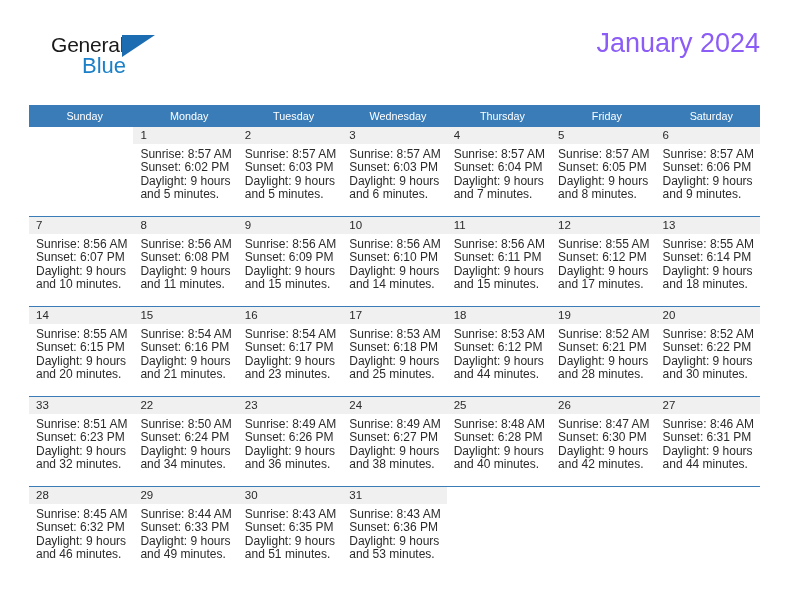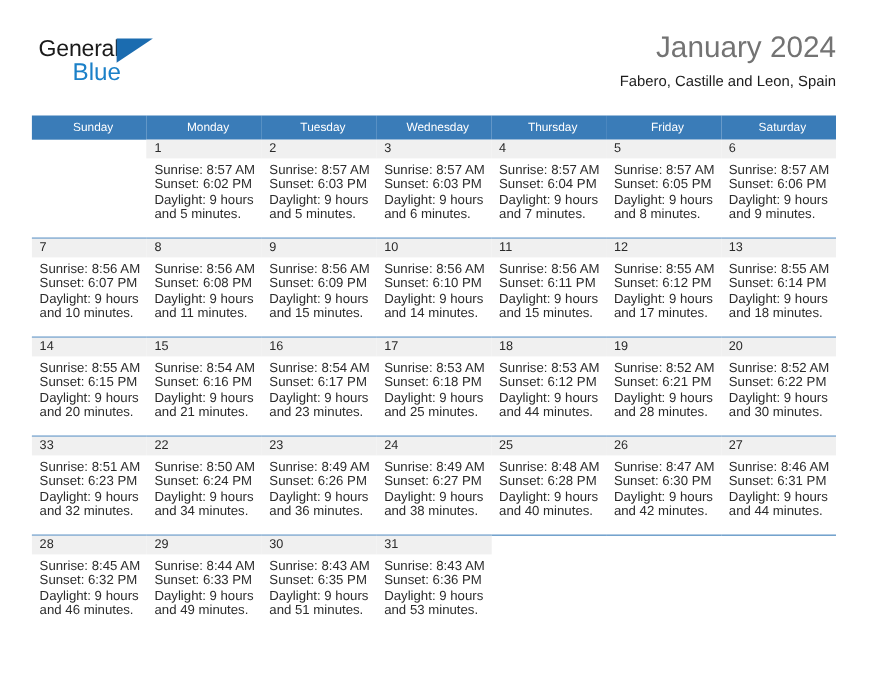--- a/index.html
+++ b/index.html
@@ -25,21 +25,21 @@
   
   .header {
     position: absolute;
     left: 29px;
     top: 28px;
     width: 731px;
     height: 70px;
   }
   .logo {
     position: absolute;
-    left: 6px;
+    left: 22px;
     top: 6px;
     width: 130px;
     height: 52px;
   }
   .logo-general {
     position: absolute;
     left: 0;
     top: 0;
     font-size: 21px;
     letter-spacing: -0.2px;
@@ -66,21 +66,21 @@
   }
 
   .title-block {
     position: absolute;
     right: 0;
     top: 0;
     text-align: right;
   }
   .title {
     font-size: 27px;
-    color: #737373;
+    color: #8b5cf6;
     line-height: 1.15;
     white-space: nowrap;
   }
   .subtitle {
     margin-top: 7px;
     font-size: 13.5px;
     color: #1c1c1c;
     line-height: 1.2;
     white-space: nowrap;
   }
@@ -147,21 +147,20 @@
   <div class="header">
 
     <div class="logo">
       <span class="logo-general">General</span>
       <span class="logo-tri"></span>
       <span class="logo-blue">Blue</span>
     </div>
 
     <div class="title-block">
       <div class="title">January 2024</div>
-      <div class="subtitle">Fabero, Castille and Leon, Spain</div>
     </div>
 
   </div>
 
   <table class="calendar">
     <colgroup>
       <col>
         <col>
         <col>
         <col>

